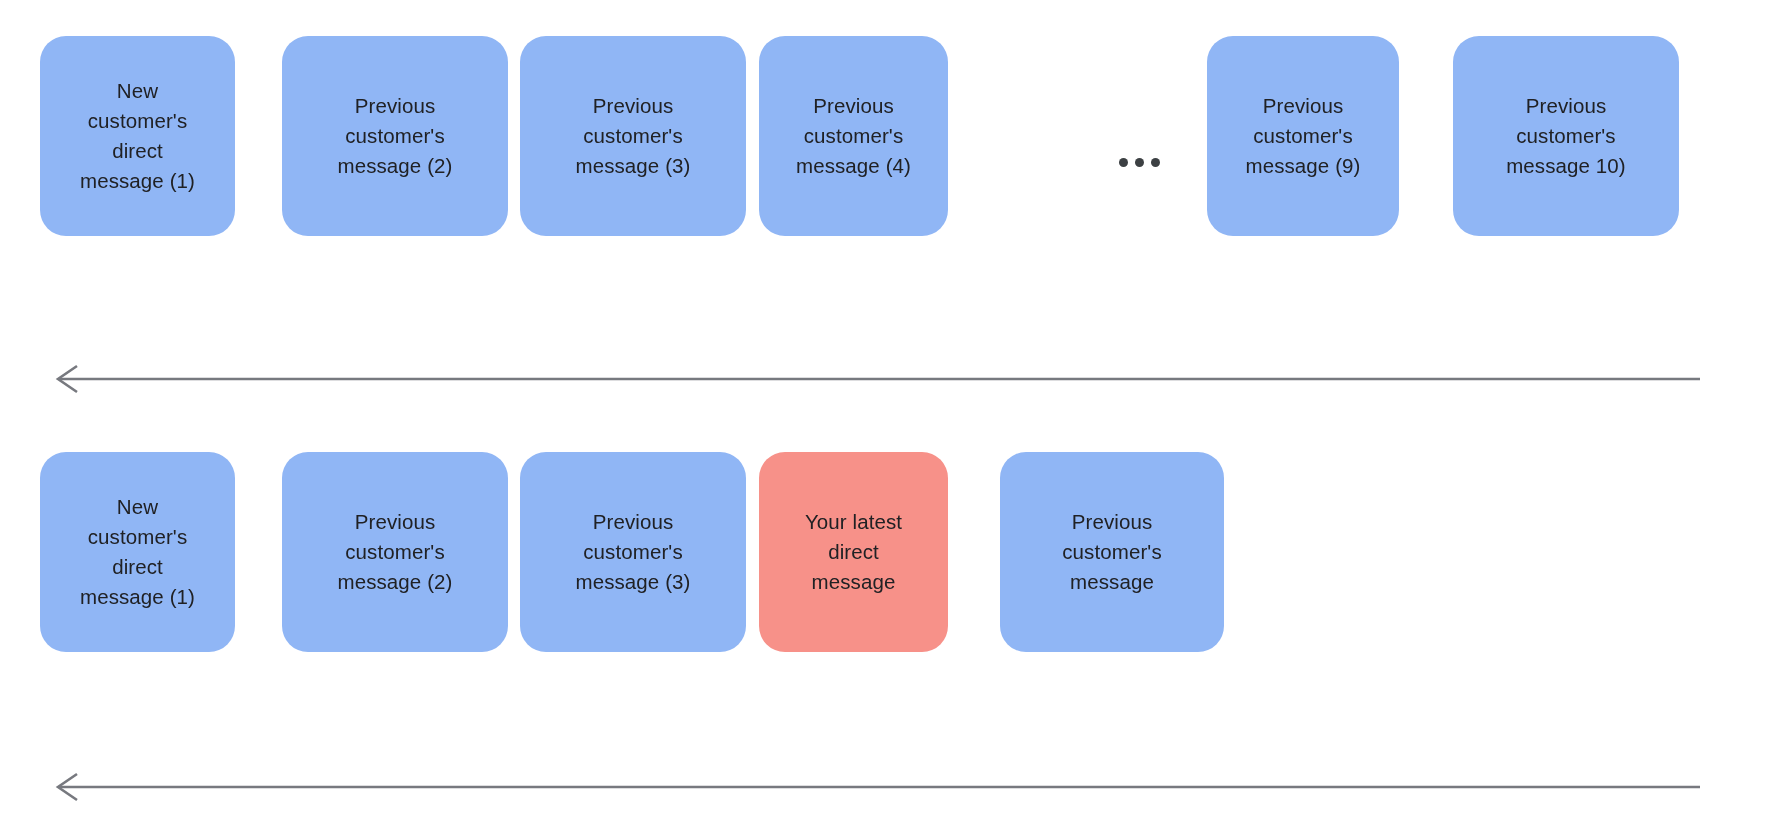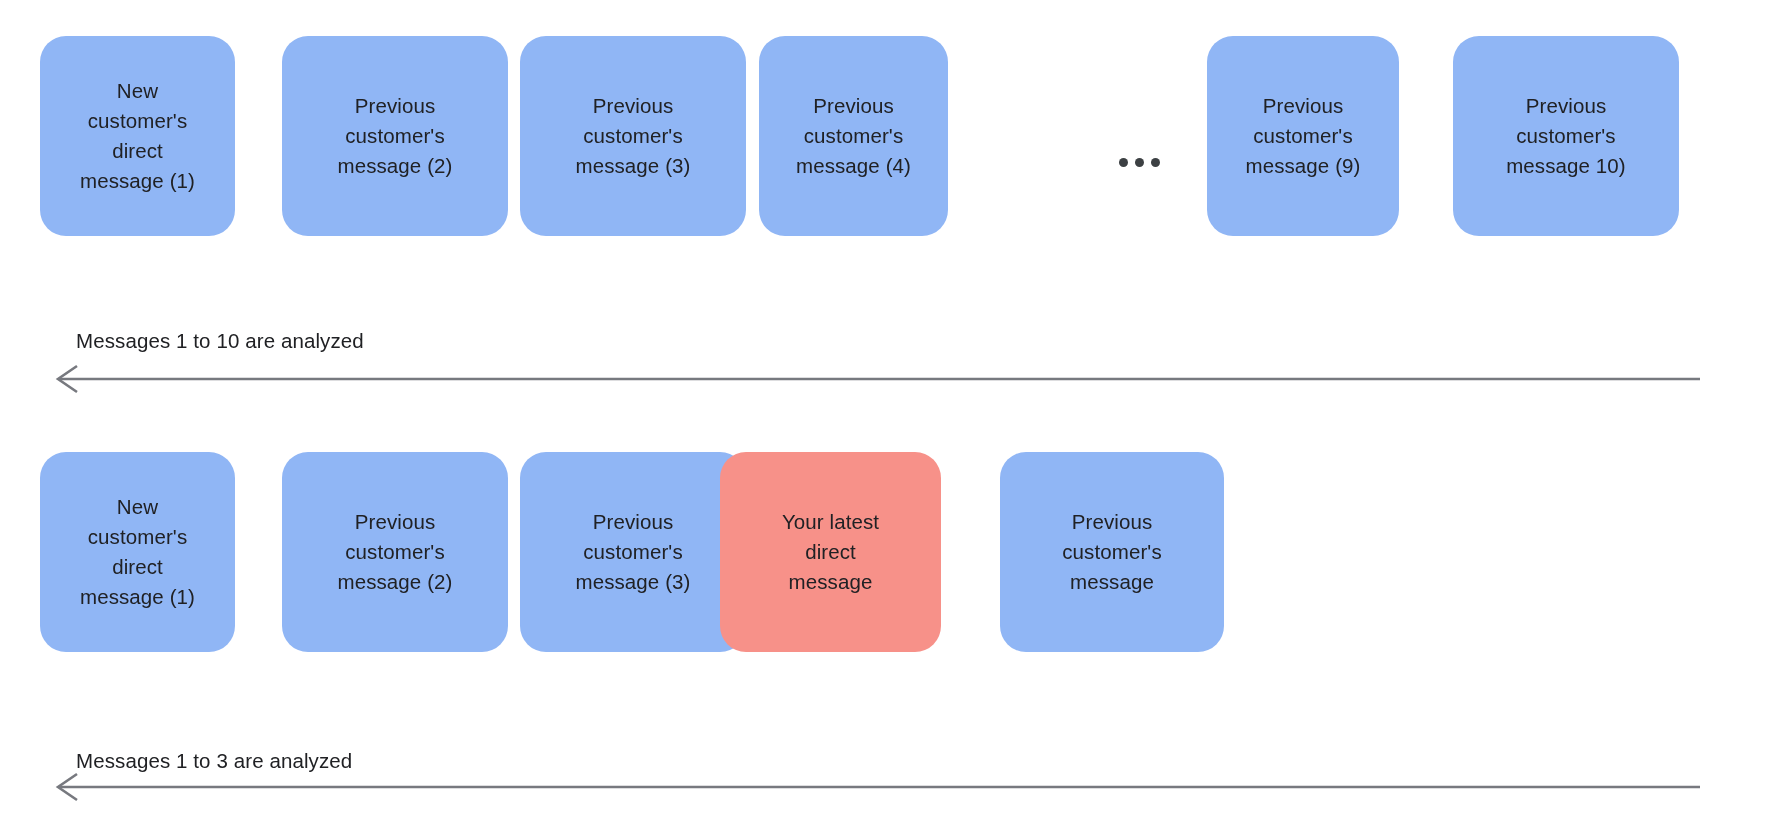--- a/index.html
+++ b/index.html
@@ -113,48 +113,46 @@
   </div>
 
   <div class="card blue" style="left:1207px; top:36px; width:192px; height:200px;">Previous
 customer's
 message (9)</div>
 
   <div class="card blue" style="left:1453px; top:36px; width:226px; height:200px;">Previous
 customer's
 message 10)</div>
 
-  <div class="caption" style="left:76px; top:328px;">Messages 1 to 10 are analyzed</div>
 
   <svg class="arrow" style="top:362px;" width="1772" height="34" viewBox="0 0 1772 34">
     <line class="arrow-line" x1="60" y1="17" x2="1700" y2="17"></line>
     <polyline class="arrow-head" points="77,4 58,17 77,30"></polyline>
   </svg>
 
   <div class="card blue" style="left:40px; top:452px; width:195px; height:200px;">New
 customer's
 direct
 message (1)</div>
 
   <div class="card blue" style="left:282px; top:452px; width:226px; height:200px;">Previous
 customer's
 message (2)</div>
 
   <div class="card blue" style="left:520px; top:452px; width:226px; height:200px;">Previous
 customer's
 message (3)</div>
 
-  <div class="card red" style="left:720px; top:452px; width:221px; height:200px;">Your latest
+  <div class="card red" style="left:759px; top:452px; width:189px; height:200px;">Your latest
 direct
 message</div>
 
   <div class="card blue" style="left:1000px; top:452px; width:224px; height:200px;">Previous
 customer's
 message</div>
 
-  <div class="caption" style="left:76px; top:748px;">Messages 1 to 3 are analyzed</div>
 
   <svg class="arrow" style="top:770px;" width="1772" height="34" viewBox="0 0 1772 34">
     <line class="arrow-line" x1="60" y1="17" x2="1700" y2="17"></line>
     <polyline class="arrow-head" points="77,4 58,17 77,30"></polyline>
   </svg>
 
 </div>
 
 </body></html>

